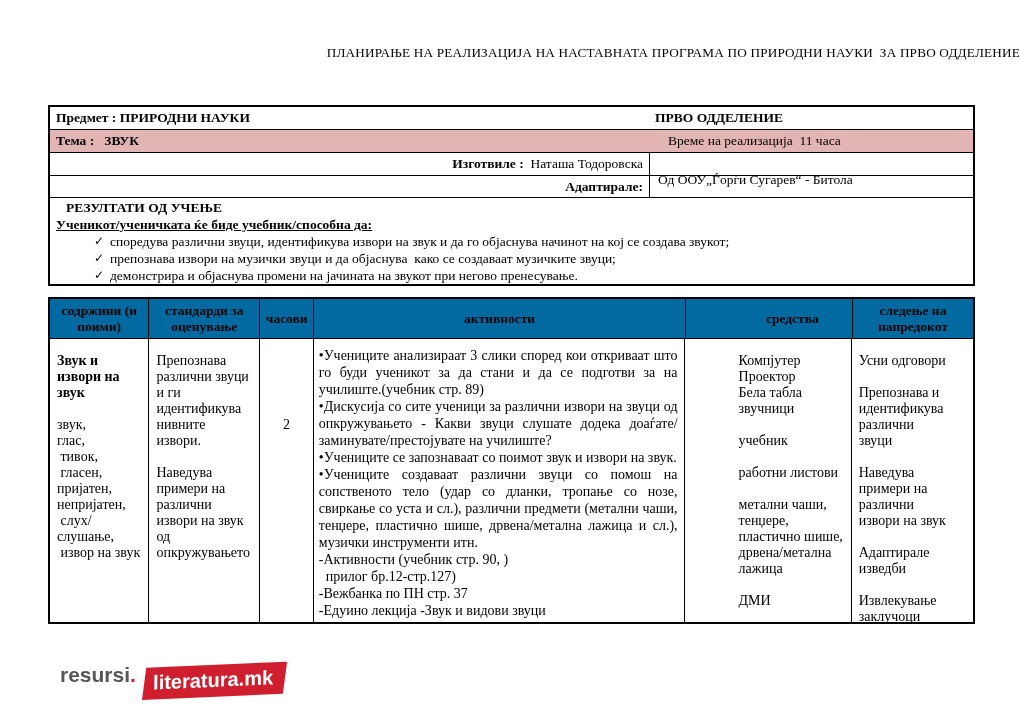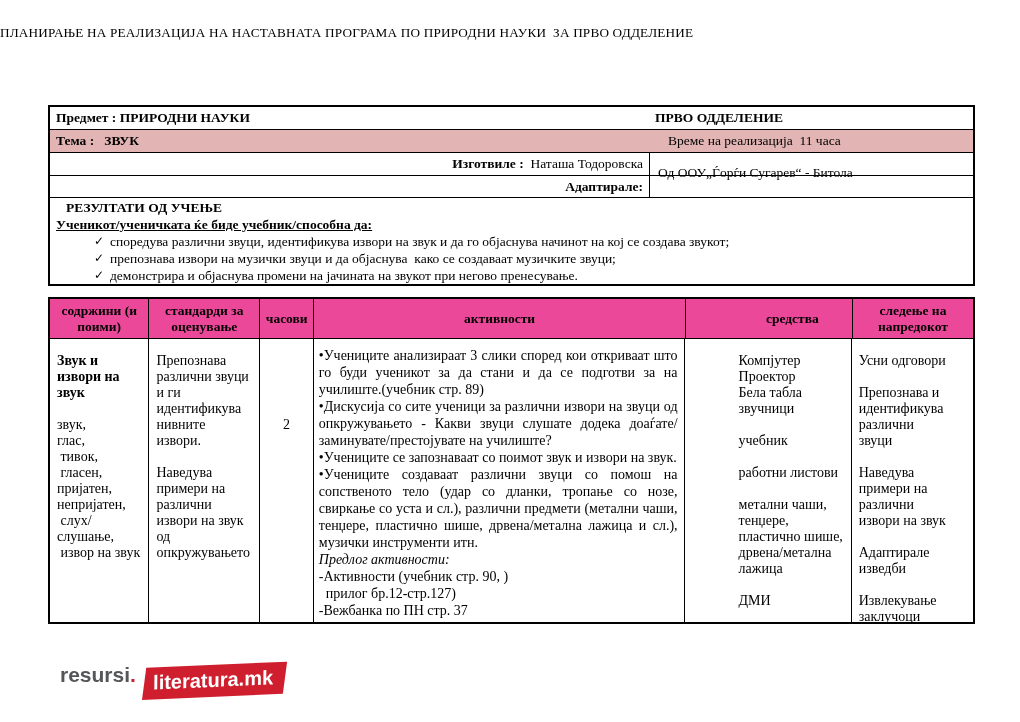--- a/index.html
+++ b/index.html
@@ -1,48 +1,48 @@
 <!DOCTYPE html>
 <html><head>
 <meta charset="utf-8">
 <style>
   * { margin:0; padding:0; box-sizing:border-box; }
   html,body { width:1020px; height:722px; background:#ffffff; overflow:hidden; }
   body { font-family:"Liberation Serif", serif; color:#000; position:relative; }
   .pre { white-space:pre-wrap; }
 
   .doc-title {
-    position:absolute; top:25px; left:0; width:1020px;
-    text-align:left; font-size:13.2px; letter-spacing:.2px;
+    position:absolute; top:45px; left:0; width:1020px;
+    text-align:right; font-size:13.2px; letter-spacing:.2px;
   }
 
   
   .t1 { position:absolute; left:48px; top:105px; width:927px; border:2px solid #000; font-size:13.5px; }
   .t1-row { position:relative; border-bottom:1px solid #000; }
   .t1-row:last-child { border-bottom:none; }
   .r1 { height:23px; }
   .r2 { height:23px; background:#e2b5b4; }
   .r3 { height:23px; display:flex; }
   .r4 { height:22px; display:flex; }
   .r5 { height:86px; padding:2px 6px; overflow:hidden; }
   .t1 .lbl { font-weight:bold; }
   .t1 .cell-pad { padding:3px 6px; }
   .abs-right { position:absolute; left:605px; top:3px; }
   .abs-right2 { position:absolute; left:618px; top:3px; }
   .split-l { width:600px; border-right:1px solid #000; padding:3px 6px;text-align:right; }
-  .split-r { flex:1; padding:12px 8px; }
+  .split-r { flex:1; padding:19px 8px; }
   .res-head { font-weight:bold; line-height:16.5px;margin-left:10px; }
   .res-sub  { font-weight:bold; text-decoration:underline; line-height:16.5px; }
   .check-row { display:flex; line-height:17px; }
   .check-mark { width:16px; margin-left:38px; font-family:"DejaVu Sans",sans-serif; font-size:12px; }
   .check-text { flex:1; }
 
   
   .t2 { position:absolute; left:48px; top:297px; width:927px; border:2px solid #000; }
-  .t2-head { display:flex; height:40px; background:#ec4899; border-bottom:1px solid #000; }
+  .t2-head { display:flex; height:40px; background:#0369a1; border-bottom:1px solid #000; }
   .t2-body { display:flex; height:283px;justify-content:center; }
   .c { border-right:1px solid #000; overflow:hidden; }
   .c:last-child { border-right:none; }
   .w1{width:105px;} .w2{width:117px;} .w3{width:57px;} .w4{width:394px;} .w5{width:127px;margin-left:47px;} .w6{width:127px;}
   .hcell { display:flex; align-items:center; justify-content:center; text-align:center;
            font-weight:bold; font-size:13.5px; line-height:16px; padding:0 4px; }
   .bcell { font-size:14px; line-height:16px; padding:14px 6px 4px 7px; }
   .contents-title { font-weight:bold; }
   .spacer { height:16px; }
   .hours-cell { text-align:center; padding-top:78px; font-size:14px; }
@@ -128,21 +128,20 @@
         </div>
     </div>
     <div class="c w3 hours-cell">2</div>
     <div class="c w4 act-cell">
       <div>
           <div class="act-bullet">•Учениците анализираат 3 слики според кои откриваат што го буди ученикот за да стани и да се подготви за на училиште.(учебник стр. 89)</div>
           <div class="act-bullet">•Дискусија со сите ученици за различни извори на звуци од опкружувањето - Какви звуци слушате додека доаѓате/заминувате/престојувате на училиште?</div>
           <div class="act-bullet">•Учениците се запознаваат со поимот звук и извори на звук.</div>
           <div class="act-bullet">•Учениците создаваат различни звуци со помош на сопственото тело (удар со дланки, тропање со нозе, свиркање со уста и сл.), различни предмети (метални чаши, тенџере, пластично шише, дрвена/метална лажица и сл.), музички инструменти  итн.</div>
         </div>
-      <div class="act-italic">Предлог активности:</div>
       <div>
           <div class="act-line">-Активности (учебник стр. 90, )</div>
           <div class="act-line">  прилог бр.12-стр.127)</div>
           <div class="act-line">-Вежбанка по ПН стр. 37</div>
           <div class="act-line">-Едуино лекција -Звук и видови звуци</div>
         </div>
     </div>
     <div class="c w5 bcell">
       <div class="lines">
           <div>Компјутер</div>

